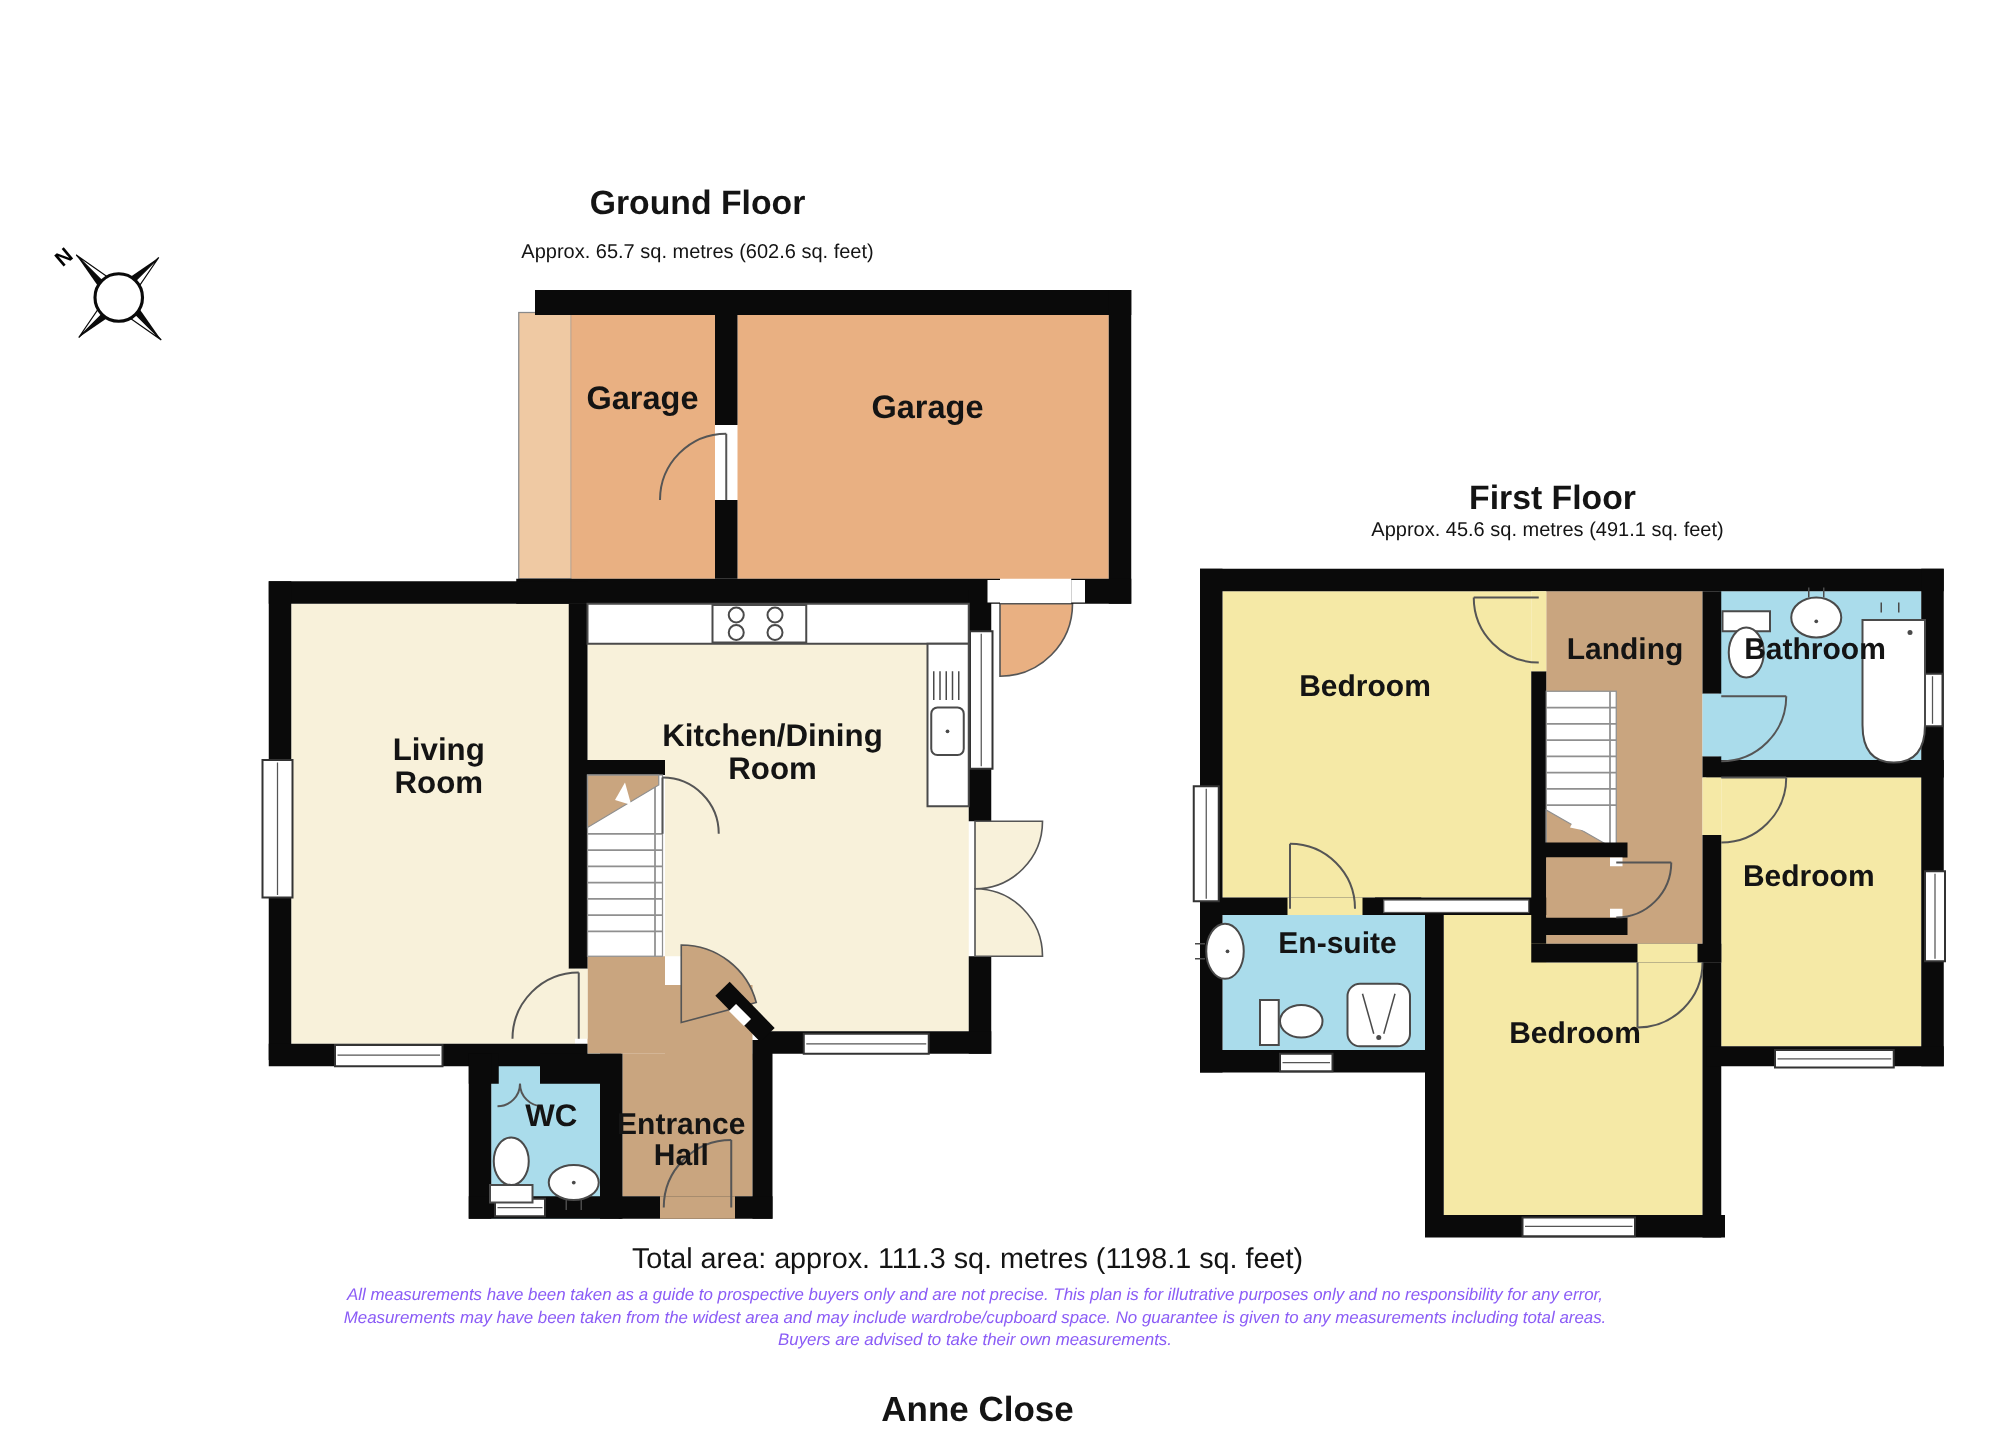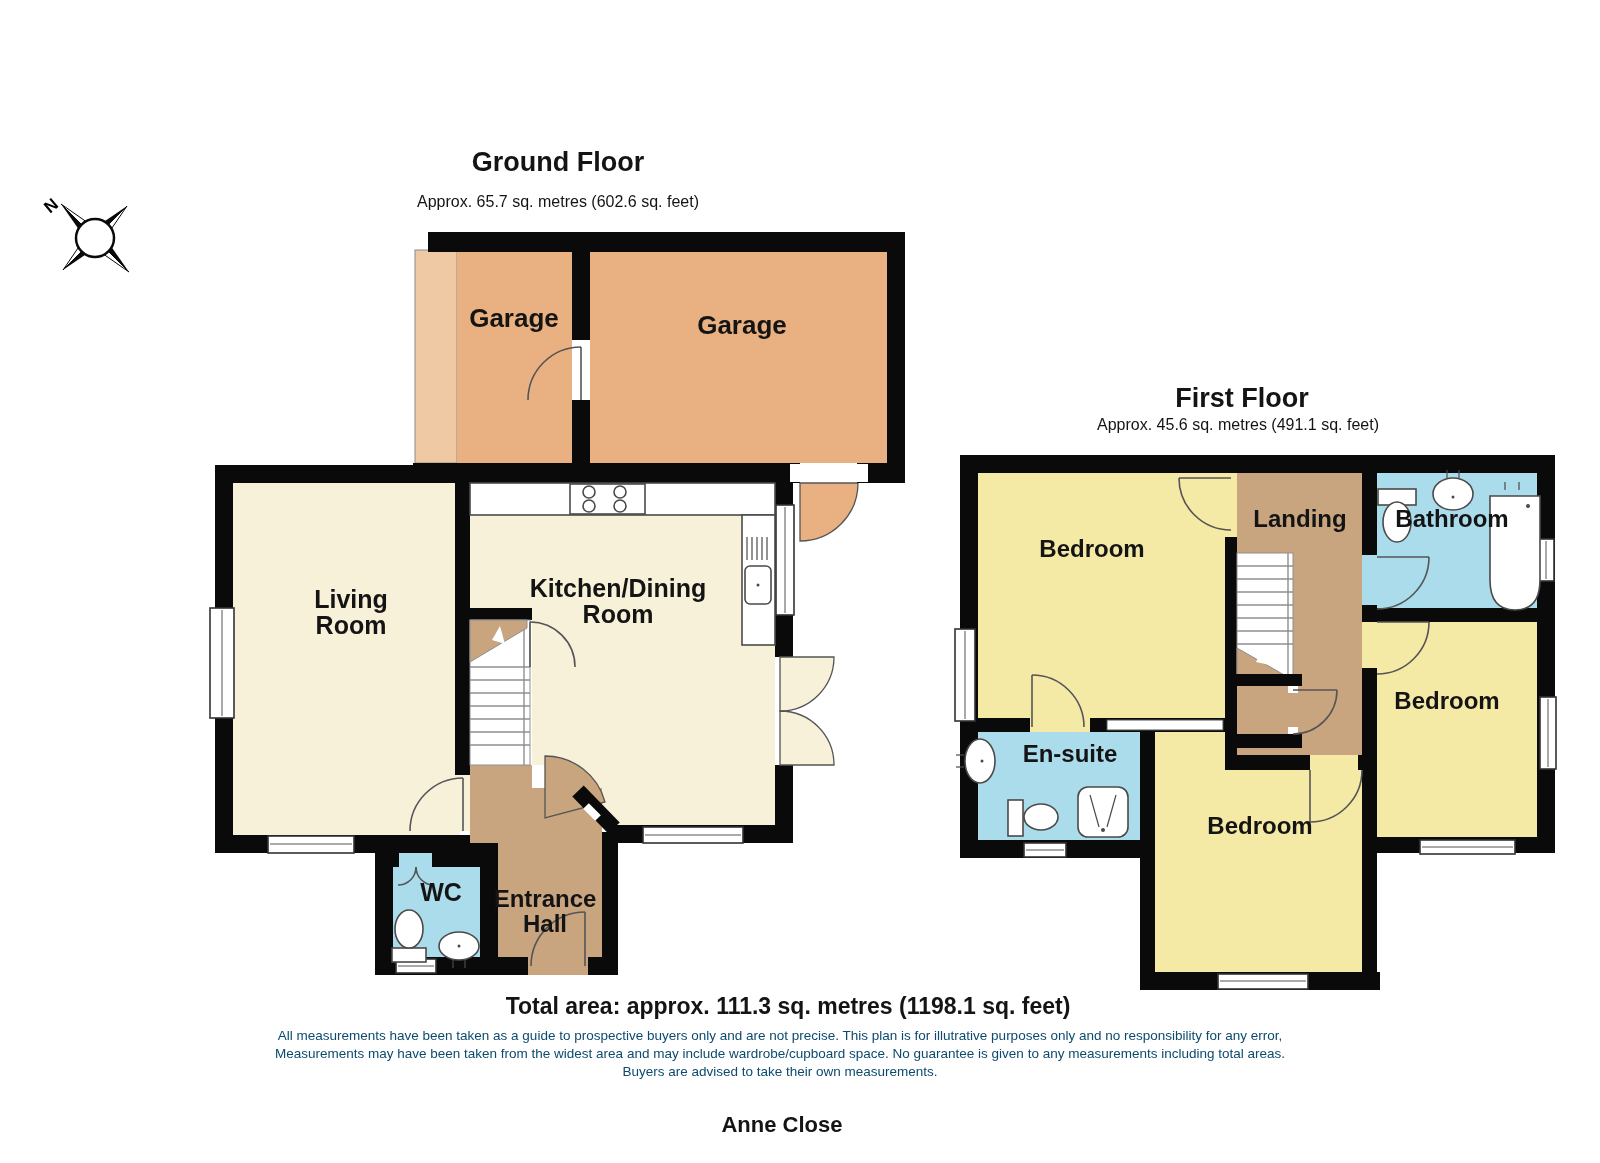--- a/index.html
+++ b/index.html
@@ -2,22 +2,22 @@
 <html style="--wall: #0a0a0a; --cream: #f8f1da; --tan: #c9a57f; --orange: #e9b082; --orangelight: #efc9a3; --yellow: #f5e9a6; --blue: #aadceb; --line: #555555;"><head>
 <meta charset="utf-8">
 <style>
   html,body{margin:0;padding:0;background:#ffffff;}
   body{width:1600px;height:1163px;position:relative;overflow:hidden;
        font-family:"Liberation Sans", sans-serif;color:#141414;}
   .abs{position:absolute;}
   .floor-title{font-size:27px;font-weight:bold;text-align:center;line-height:1.1;}
   .floor-subtitle{font-size:16px;text-align:center;margin-top:3px;}
   .total-area{font-size:23px;text-align:center;}
-  .disclaimer{font-size:13.5px;text-align:center;line-height:18px;color:#0c4a6e;}
-  .property-name{font-size:22px;font-weight:bold;text-align:center;}
+  .disclaimer{font-size:13.5px;text-align:center;line-height:18px;color:#8b5cf6;font-style:italic;}
+  .property-name{font-size:28px;font-weight:bold;text-align:center;}
   svg text.room-label{font-family:"Liberation Sans",sans-serif;font-weight:bold;
        font-size:25px;fill:#141414;text-anchor:middle;}
   svg text.room-label.sm{font-size:24px;}
   .f-cream{fill:var(--cream);} .f-tan{fill:var(--tan);} .f-orange{fill:var(--orange);}
   .f-orange-lt{fill:var(--orangelight);stroke:#8a8a8a;stroke-width:1;}
   .f-yellow{fill:var(--yellow);} .f-blue{fill:var(--blue);} .f-wall{fill:var(--wall);}
   .f-white{fill:#ffffff;}
   .arc{fill:none;stroke:var(--line);stroke-width:1.6;}
   .leaf{stroke:var(--line);stroke-width:1.6;}
   .disc{stroke:var(--line);stroke-width:1.3;}
@@ -31,21 +31,21 @@
 </style>
 </head>
 <body>
 
 <div class="abs floor-title" style="left:308px;top:148px;width:500px;">Ground Floor</div>
 <div class="abs floor-subtitle" style="left:308px;top:190px;width:500px;">Approx. 65.7 sq. metres (602.6 sq. feet)</div>
 
 <div class="abs floor-title" style="left:992px;top:384px;width:500px;">First Floor</div>
 <div class="abs floor-subtitle" style="left:988px;top:413px;width:500px;">Approx. 45.6 sq. metres (491.1 sq. feet)</div>
 
-<div class="abs total-area" style="left:308px;top:993px;width:960px;font-weight:bold;">Total area: approx. 111.3 sq. metres (1198.1 sq. feet)</div>
+<div class="abs total-area" style="left:294px;top:993px;width:960px;">Total area: approx. 111.3 sq. metres (1198.1 sq. feet)</div>
 
 <div class="abs disclaimer" style="left:180px;top:1027px;width:1200px;">
   <div>All measurements have been taken as a guide to prospective buyers only and are not precise. This plan is for illutrative purposes only and no responsibility for any error,</div>
   <div>Measurements may have been taken from the widest area and may include wardrobe/cupboard space. No guarantee is given to any measurements including total areas.</div>
   <div>Buyers are advised to take their own measurements.</div>
 </div>
 
 <div class="abs property-name" style="left:282px;top:1112px;width:1000px;">Anne Close</div>
 
 <svg class="abs" style="left:0;top:0;" width="1600" height="1163" viewBox="0 0 1600 1163">

